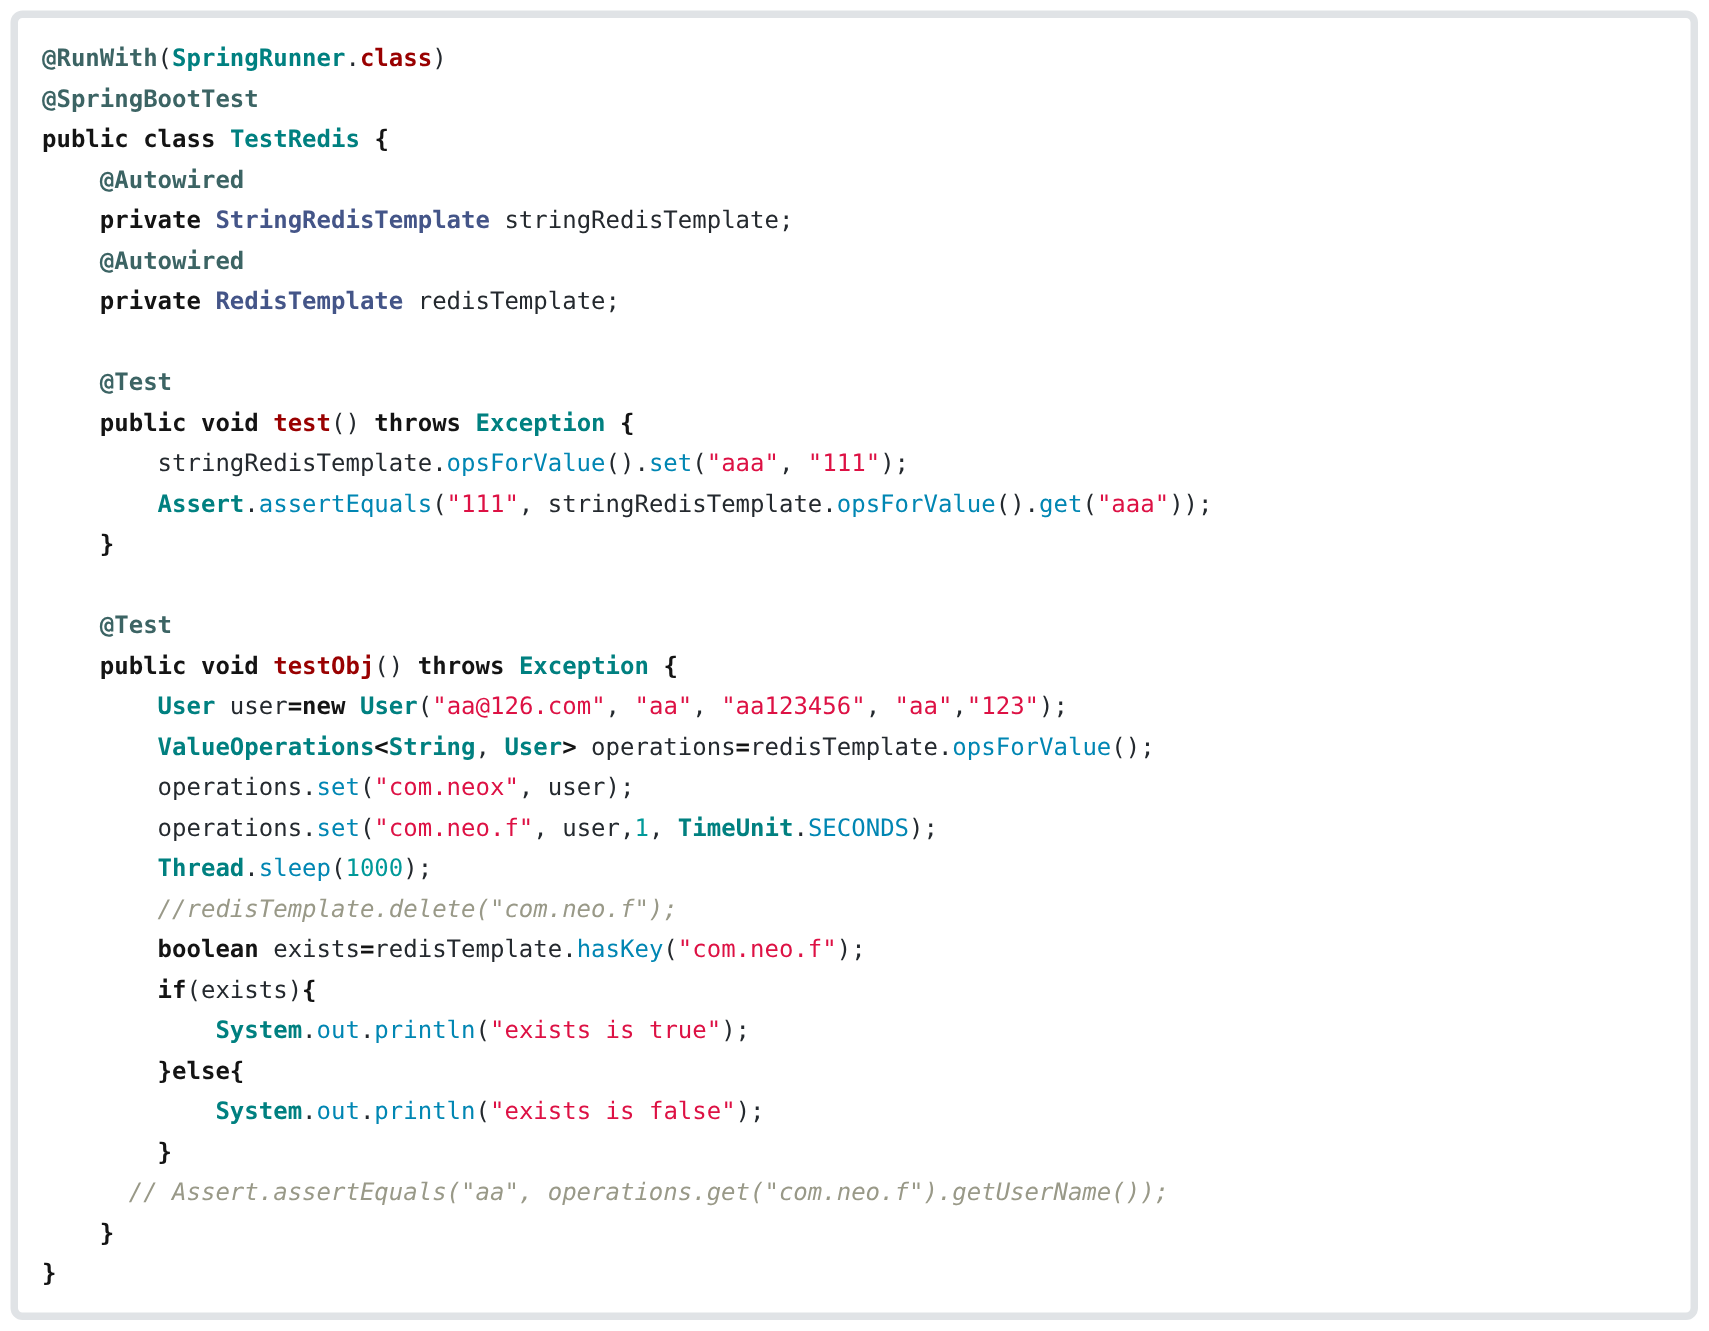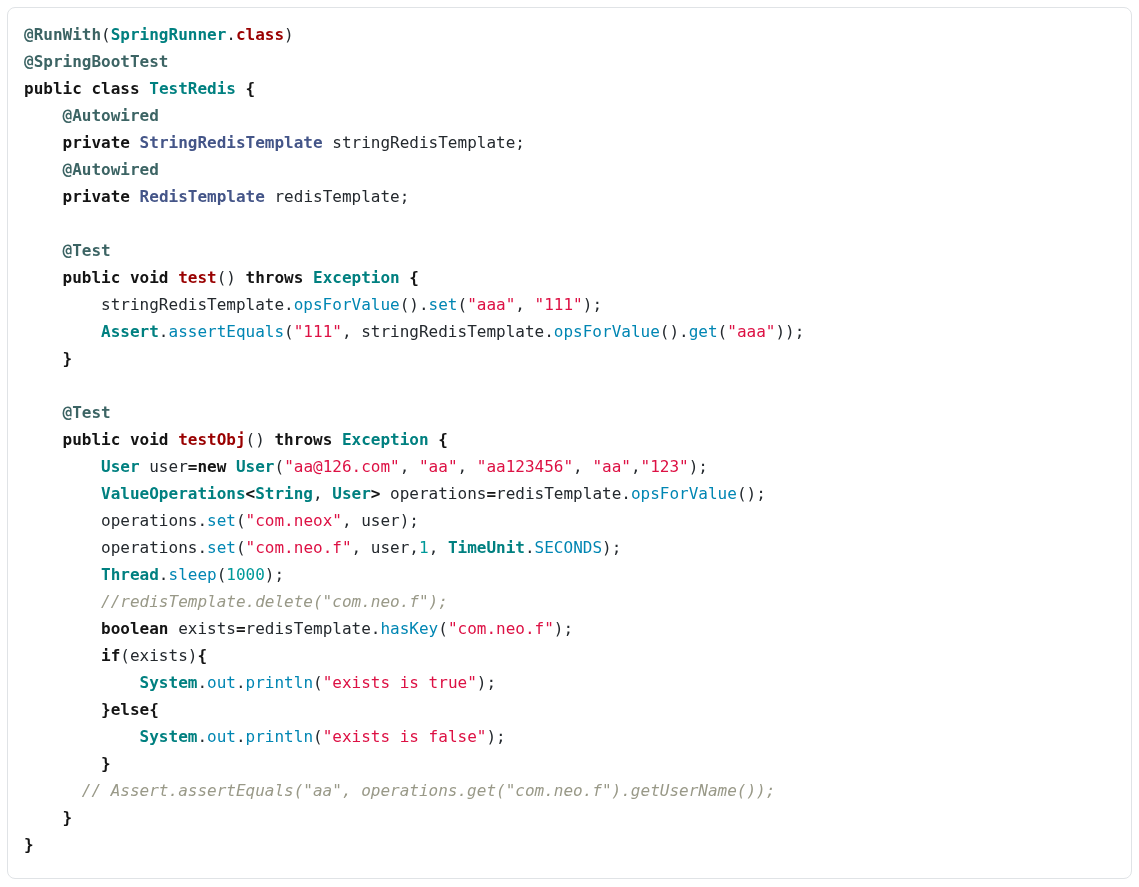--- a/index.html
+++ b/index.html
@@ -8,21 +8,21 @@
     background: #ffffff;
     width: 1139px;
     height: 887px;
     font-family: "DejaVu Sans Mono", "Liberation Mono", monospace;
   }
   .code-frame {
     box-sizing: border-box;
     margin: 7px;
     width: 1125px;
     min-height: 872px;
-    border: 1px solid #ec4899;
+    border: 5px solid #ec4899;
     border-radius: 8px;
     background: #ffffff;
     padding: 13px 16px;
     overflow: hidden;
   }
   pre.code-block {
     margin: 0;
     padding: 0;
     font-family: "DejaVu Sans Mono", "Liberation Mono", monospace;
     font-size: 16px;

